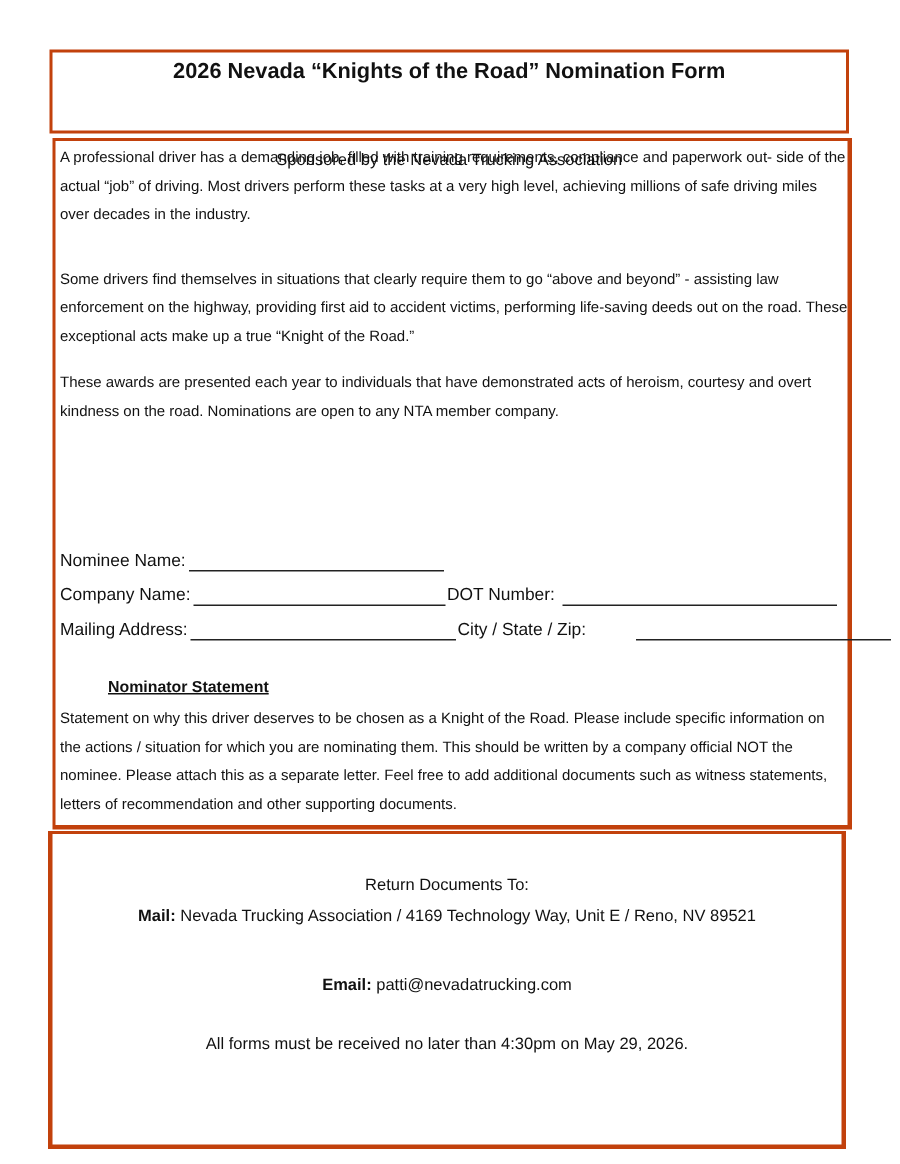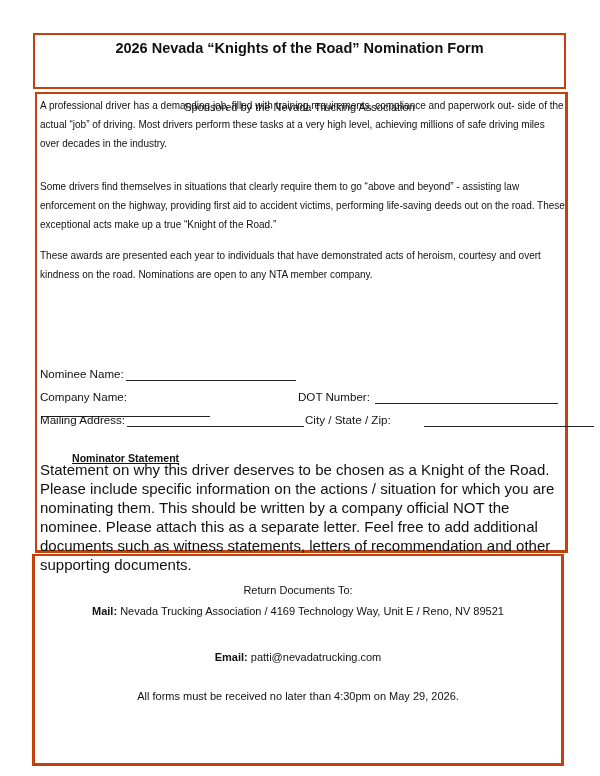--- a/index.html
+++ b/index.html
@@ -21,21 +21,21 @@
   .contact { position: absolute; left: 0; right: 0; top: 226px; text-align: center; font-size: 11.2px; }
 
   .field-row { position: absolute; left: 3px; width: 522px; height: 18px; font-size: 11.6px; }
   .field { position: absolute; top: 0; display: flex; }
   .field .lbl { white-space: nowrap; }
   .field .line { border-bottom: 1px solid #222222; height: 13px; margin-left: 2px; }
   #row1 { top: 273px; } #row2 { top: 296px; } #row3 { top: 319px; }
 
   .nom-heading { position: absolute; left: 3px; top: 358px; font-size: 10.6px; font-weight: bold;
                  text-decoration: underline; padding-left: 32px; }
-  .nom-body { position: absolute; left: 3px; top: 366px; width: 526px; font-size: 15px; line-height: 19px; }
+  .nom-body { position: absolute; left: 3px; top: 376px; width: 526px; font-size: 10px; line-height: 19px; }
 
   .ret { position: absolute; left: 0; right: 0; text-align: center; font-size: 11px; }
   .ret b { font-weight: bold; }
   #ret-heading { top: 28px; }
   #ret-mail { top: 49px; }
   #ret-email { top: 95px; }
   #ret-deadline { top: 134px; }
 </style>
 </head>
 <body>
@@ -51,21 +51,21 @@
   <div class="para" id="p3">These awards are presented each year to individuals that have demonstrated acts of heroism, courtesy and overt kindness on the road. Nominations are open to any NTA member company.</div>
 
   <div class="field-row" id="row1">
     <div class="field" style="left:0;">
       <span class="lbl">Nominee Name:</span>
       <span class="line" style="width:170px;"></span>
     </div>
   </div>
 
   <div class="field-row" id="row2">
-    <div class="field" style="left:0;flex-direction:column;">
+    <div class="field" style="left:0;">
       <span class="lbl">Company Name:</span>
       <span class="line" style="width:168px;"></span>
     </div>
     <div class="field" style="left:258px;">
       <span class="lbl">DOT Number:</span>
       <span class="line" style="width:183px; margin-left:5px;"></span>
     </div>
   </div>
 
   <div class="field-row" id="row3">

